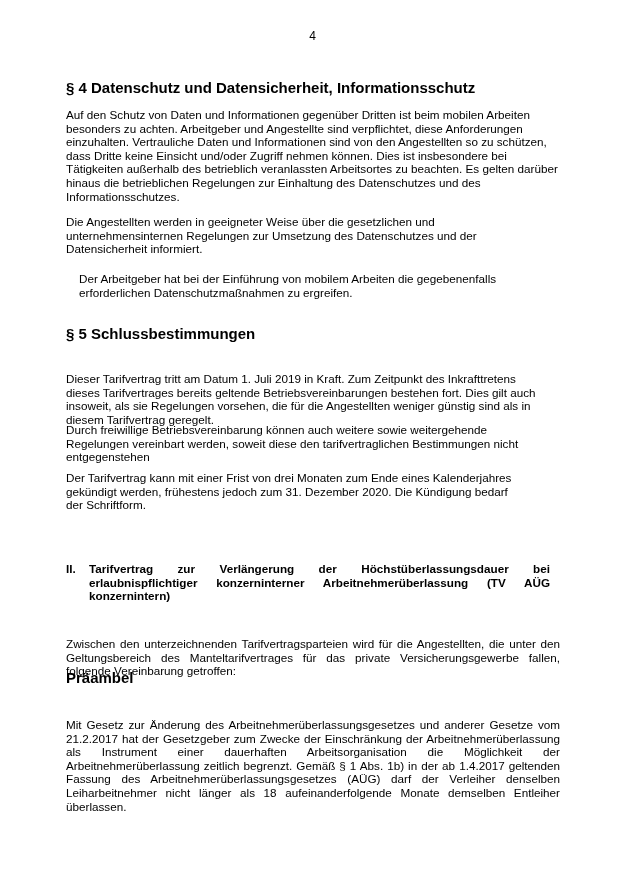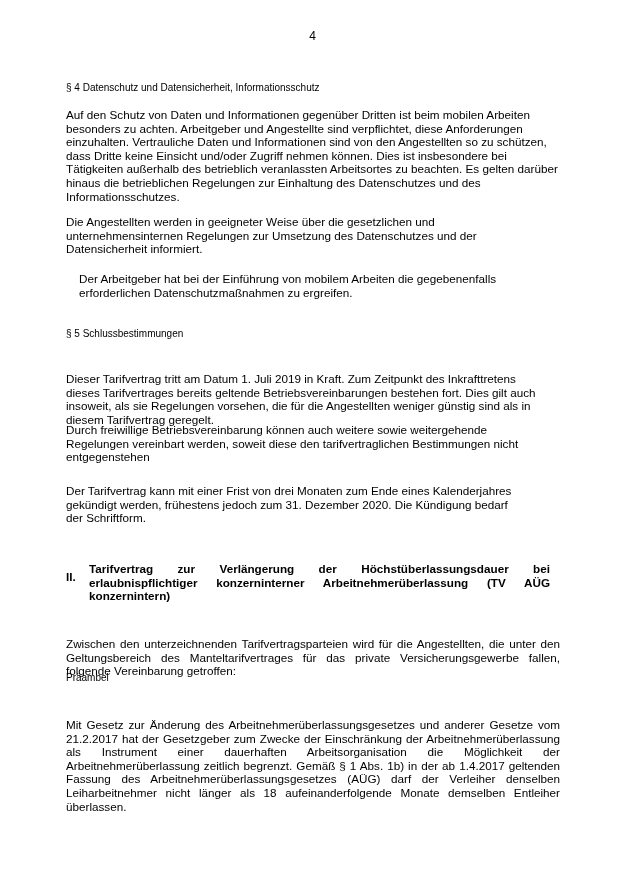--- a/index.html
+++ b/index.html
@@ -4,43 +4,43 @@
   <style>
     html, body { margin: 0; padding: 0; background: #ffffff; }
     body { width: 625px; height: 880px; overflow: hidden; position: relative; }
     .page {
       position: absolute; left: 0; top: 0; width: 625px; height: 880px;
       background: #ffffff; color: #000000;
       font-family: "Liberation Sans", sans-serif; font-size: 11.7px; line-height: 13.6px;
     }
     .page-number { position: absolute; top: 30px; left: 0; width: 625px; text-align: center; font-size: 12px; }
     .block { position: absolute; left: 66px; width: 500px; }
-    .heading { font-weight: normal; font-size: 10px; }
+    .heading { font-weight: bold; font-size: 15px; }
     p { margin: 0; }
     .justify-last { text-align: justify; text-align-last: left; margin-top: 20px; }
     .sec2 { position: absolute; left: 66px; width: 494px; font-weight: bold; }
-    .sec2 .num { position: absolute; left: 0; top: 8px; }
+    .sec2 .num { position: absolute; left: 0; top: 0; }
     .sec2 .txt { position: absolute; left: 23px; width: 461px; text-align: justify; }
   </style>
 </head>
 <body>
 
 <div class="page">
 
   <div class="page-number">4</div>
 
   <div class="block heading" style="top:81px;">§ 4 Datenschutz und Datensicherheit, Informationsschutz</div>
   <p class="block" style="top:108px; width:498px;">Auf den Schutz von Daten und Informationen gegenüber Dritten ist beim mobilen Arbeiten besonders zu achten. Arbeitgeber und Angestellte sind verpflichtet, diese Anforderungen einzuhalten. Vertrauliche Daten und Informationen sind von den Angestellten so zu schützen, dass Dritte keine Einsicht und/oder Zugriff nehmen können. Dies ist insbesondere bei Tätigkeiten außerhalb des betrieblich veranlassten Arbeitsortes zu beachten. Es gelten darüber hinaus die betrieblichen Regelungen zur Einhaltung des Datenschutzes und des Informationsschutzes.</p>
   <p class="block" style="top:215px; width:420px;">Die Angestellten werden in geeigneter Weise über die gesetzlichen und unternehmensinternen Regelungen zur Umsetzung des Datenschutzes und der Datensicherheit informiert.</p>
   <p class="block" style="top:272px; width:420px;margin-left:13px;">Der Arbeitgeber hat bei der Einführung von mobilem Arbeiten die gegebenenfalls erforderlichen Datenschutzmaßnahmen zu ergreifen.</p>
 
   <div class="block heading" style="top:327px;">§ 5 Schlussbestimmungen</div>
   <p class="block" style="top:372px; width:482px;">Dieser Tarifvertrag tritt am Datum 1. Juli 2019 in Kraft. Zum Zeitpunkt des Inkrafttretens dieses Tarifvertrages bereits geltende Betriebsvereinbarungen bestehen fort. Dies gilt auch insoweit, als sie Regelungen vorsehen, die für die Angestellten weniger günstig sind als in diesem Tarifvertrag geregelt.</p>
   <p class="block" style="top:423px; width:460px;">Durch freiwillige Betriebsvereinbarung können auch weitere sowie weitergehende Regelungen vereinbart werden, soweit diese den tarifvertraglichen Bestimmungen nicht entgegenstehen</p>
-  <p class="block" style="top:484px; width:460px;">Der Tarifvertrag kann mit einer Frist von drei Monaten zum Ende eines Kalenderjahres gekündigt werden, frühestens jedoch zum 31. Dezember 2020. Die Kündigung bedarf der Schriftform.</p>
+  <p class="block" style="top:471px; width:460px;">Der Tarifvertrag kann mit einer Frist von drei Monaten zum Ende eines Kalenderjahres gekündigt werden, frühestens jedoch zum 31. Dezember 2020. Die Kündigung bedarf der Schriftform.</p>
 
   <div class="sec2" style="top:562px;">
     <span class="num">II.</span>
     <span class="txt">Tarifvertrag zur Verlängerung der Höchstüberlassungsdauer bei erlaubnispflichtiger konzerninterner Arbeitnehmerüberlassung (TV AÜG konzernintern)</span>
   </div>
 
   <p class="block justify-last" style="top:617px; width:494px;">Zwischen den unterzeichnenden Tarifvertragsparteien wird für die Angestellten, die unter den Geltungsbereich des Manteltarifvertrages für das private Versicherungsgewerbe fallen, folgende Vereinbarung getroffen:</p>
 
   <div class="block heading" style="top:671px;">Präambel</div>
 

